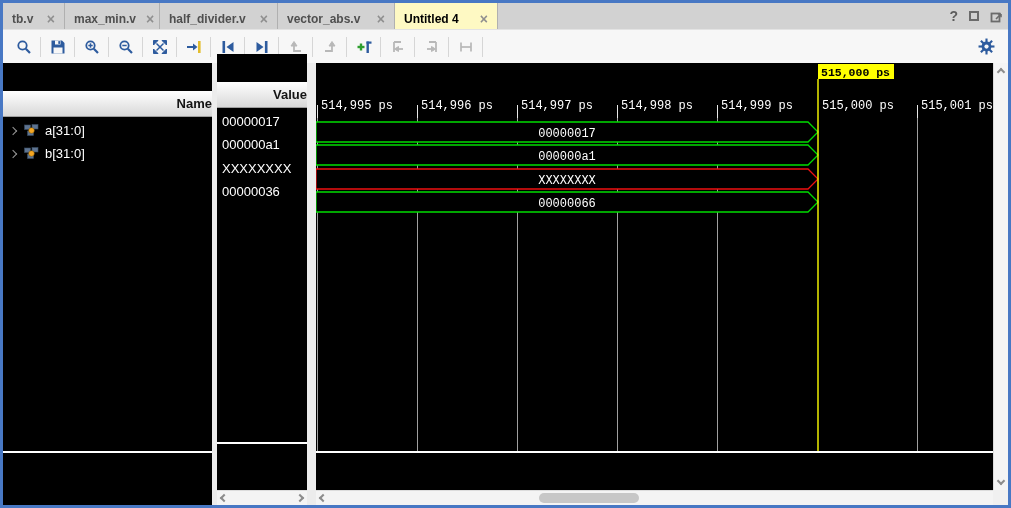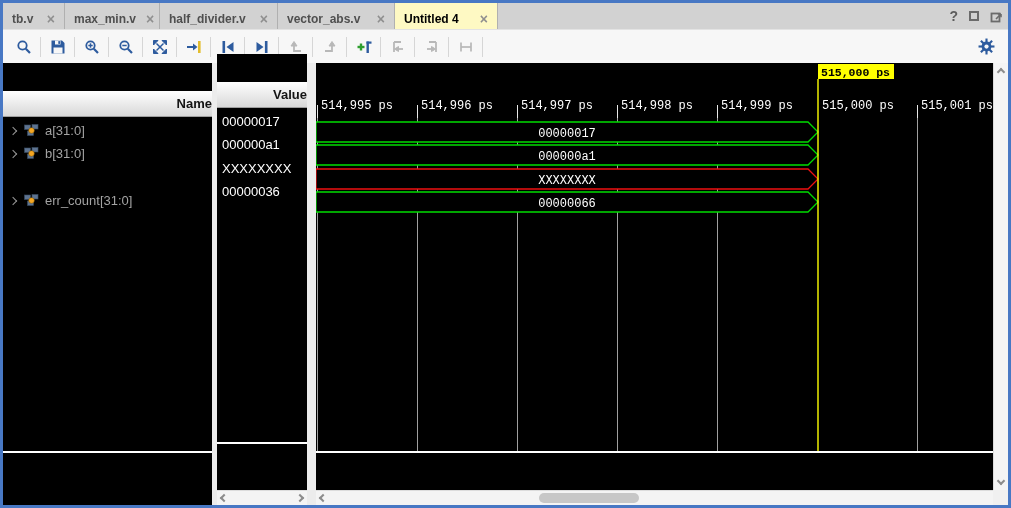--- a/index.html
+++ b/index.html
@@ -36,21 +36,21 @@
   #div2 { left:307px; width:9px; }
 
   .col-header { position:absolute; top:28px; left:0; right:0; height:26px;
                 background:linear-gradient(#ffffff,#d8d8d8); border-bottom:1px solid #9e9e9e;
                 color:#141414; font-weight:bold; font-size:13px; line-height:25px; padding-left:14px;text-align:right; }
   .hline { position:absolute; left:0; width:100%; top:388px; height:2px; background:#fff; }
 
   .sig-row { position:absolute; left:0; right:0; height:23px; display:flex; align-items:center; padding-left:7px; }
   .sig-row .rchev { width:6px; height:6px; border-right:1.7px solid #9a9a9a; border-top:1.7px solid #9a9a9a;
                     transform:rotate(45deg); margin-right:8px; flex:none; }
-  .sig-name { color:#a3a3a3; font-size:13px; margin-left:6px; white-space:nowrap; }
+  .sig-name { color:#ffffff; font-size:13px; margin-left:6px; white-space:nowrap; }
   .val-row { position:absolute; left:5px; height:23px; line-height:23px; color:#fff; font-size:13px; }
 
   
   .hscroll { top:490px; height:15px; background:#f4f4f4; border-top:1px solid #dcdcdc;
              display:flex; align-items:center; justify-content:space-between; padding:0 4px; }
   #wave-hscroll { left:316px; width:692px; }
   #val-hscroll { left:217px; width:90px; }
   #vscroll { left:993px; top:63px; width:15px; height:427px; background:#f4f4f4; border-left:1px solid #dcdcdc; }
   #corner { left:993px; top:490px; width:15px; height:15px; background:#f0f0f0; }
   .chv { width:6px; height:6px; border-left:2px solid #8c8c8c; border-bottom:2px solid #8c8c8c; flex:none; }
@@ -252,32 +252,20 @@
     <svg width="15" height="13">
       <g fill="#5d7390" stroke="#3a4d63" stroke-width="0.6">
         <rect x="0.5" y="1" width="6" height="4.5"></rect>
           <rect x="8" y="0.5" width="6" height="4.5"></rect>
           <rect x="3.5" y="7" width="6" height="4.5"></rect>
       </g>
       <circle cx="7.5" cy="6.5" r="2.8" stroke="#7a5200" stroke-width="0.5" fill="#f5a623"></circle>
     </svg>
     <span class="sig-name">b[31:0]</span>
   </div>
-  <div class="sig-row" style="top:126px">
-    <span class="rchev"></span>
-    <svg width="15" height="13">
-      <g fill="#5d7390" stroke="#3a4d63" stroke-width="0.6">
-        <rect x="0.5" y="1" width="6" height="4.5"></rect>
-          <rect x="8" y="0.5" width="6" height="4.5"></rect>
-          <rect x="3.5" y="7" width="6" height="4.5"></rect>
-      </g>
-      <circle cx="7.5" cy="6.5" r="2.8" stroke="#7a5200" stroke-width="0.5" fill="#f5a623"></circle>
-    </svg>
-    <span class="sig-name">err_count[31:0]</span>
-  </div>
 
   <div class="hline"></div>
 </div>
 <div id="div1" class="divider abs"></div>
 
 <div id="panel-values" class="abs">
   <div class="col-header" style="padding-left:13px">Value</div>
   <div class="val-row" style="top:56px">00000017</div>
   <div class="val-row" style="top:79px">000000a1</div>
   <div class="val-row" style="top:103px">XXXXXXXX</div>

